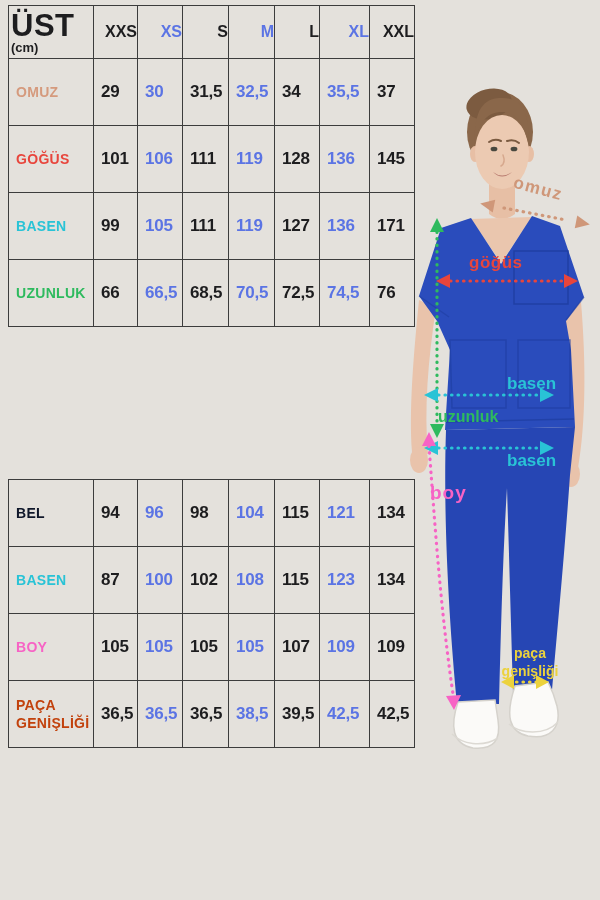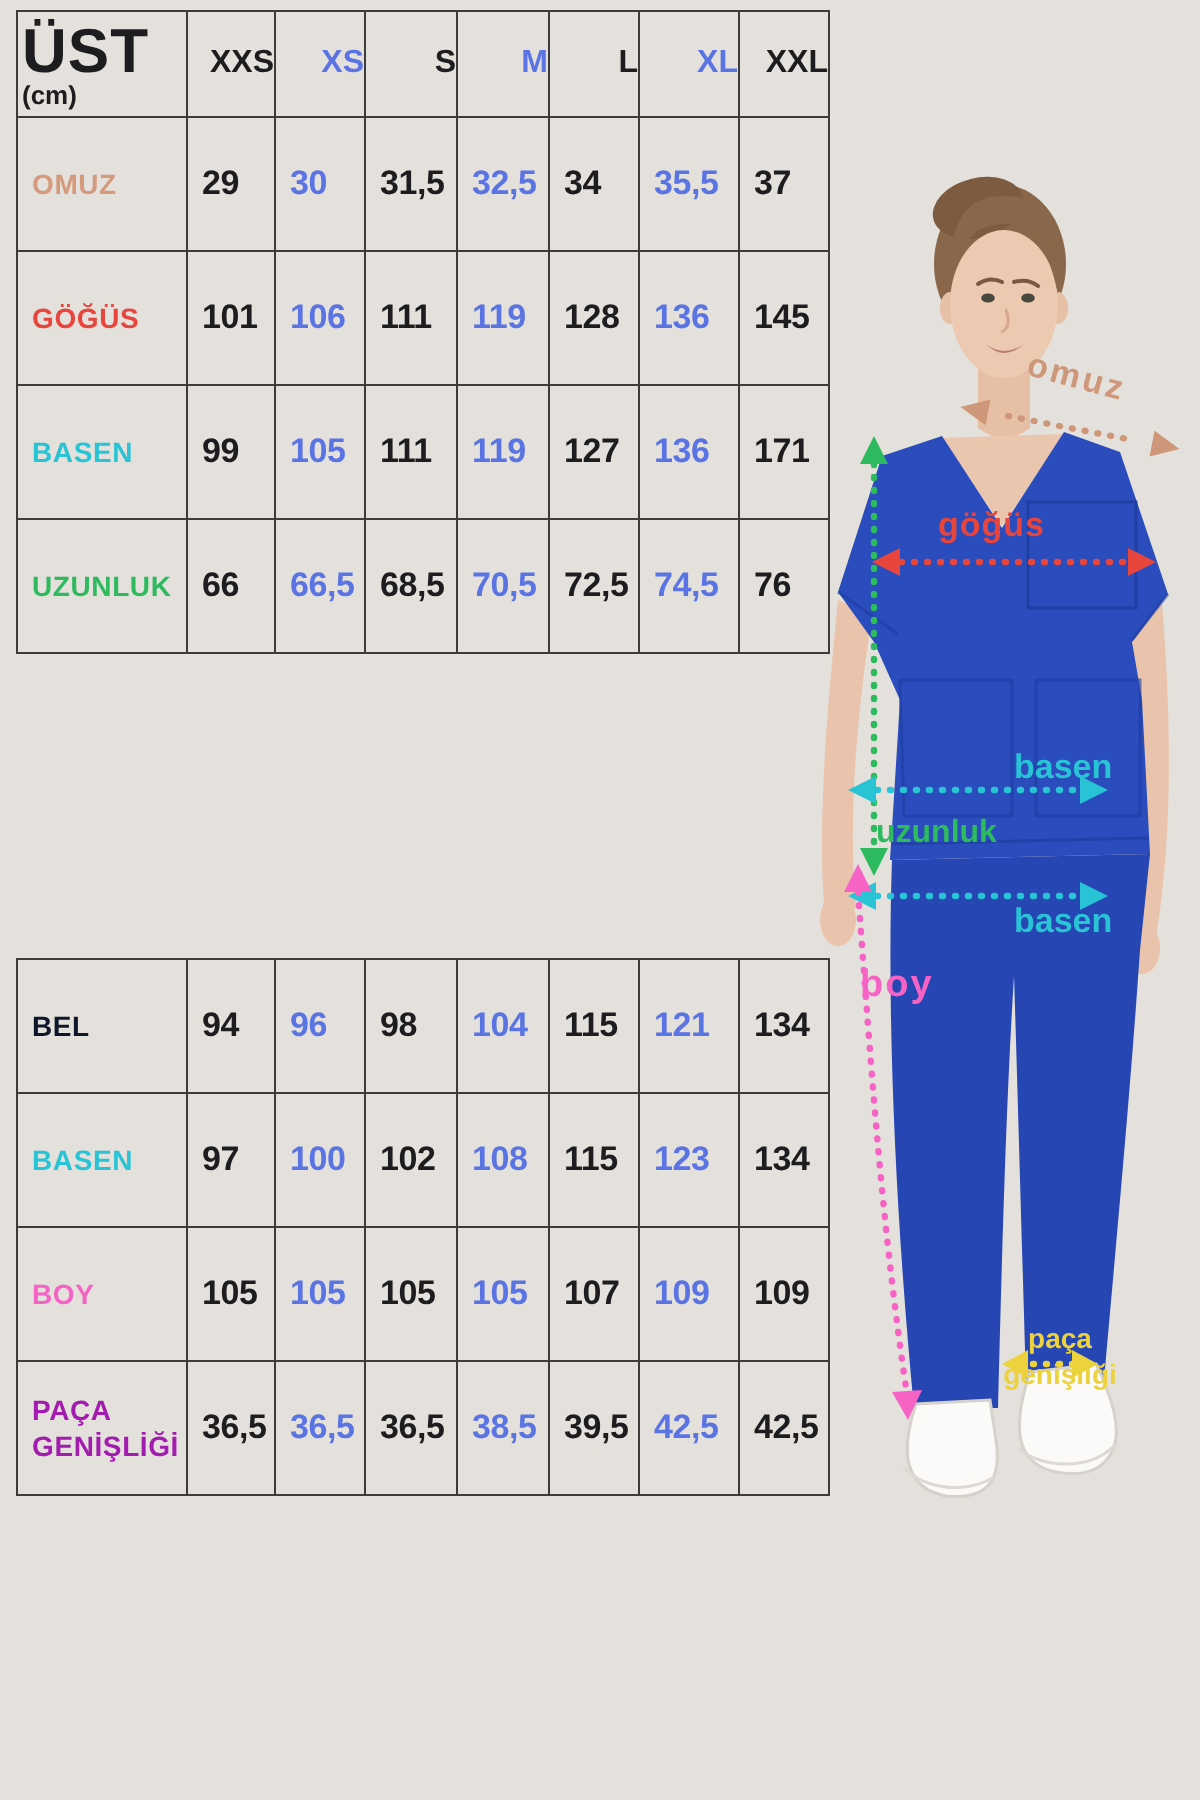--- a/index.html
+++ b/index.html
@@ -27,38 +27,38 @@
   }
   tr.head-row td{height:52px;}
   tr.data-row td{height:66px;}
   .title-cell{text-align:left;padding-left:2px !important;}
   .t-title{font-size:31px;font-weight:800;letter-spacing:.5px;line-height:1;}
   .t-unit{font-size:13px;font-weight:600;margin-top:-1px;}
   .size-h{font-size:16px;font-weight:700;text-align:right;}
   .val{font-size:17px;font-weight:700;letter-spacing:-.2px;}
   .row-label{font-size:14px;font-weight:800;letter-spacing:.3px;line-height:1.3;padding-right:4px;}
   .rl-omuz{color:#d59a7d}.rl-gogus{color:#e8453c}.rl-basen{color:#29c3d6}
-  .rl-uzunluk{color:#2eba5e}.rl-bel{color:#0f172a}.rl-boy{color:#f763c5}.rl-paca{color:#a21caf}
+  .rl-uzunluk{color:#2eba5e}.rl-bel{color:#0f172a}.rl-boy{color:#f763c5}.rl-paca{color:#c2410c}
   
   .size-table td:nth-child(3),
   .size-table td:nth-child(5),
   .size-table td:nth-child(7){color:#5b74e4;}
 
   
   #figure-svg{position:absolute;left:0;top:0;z-index:3;pointer-events:none;}
 
   
   .anno{position:absolute;font-weight:700;z-index:4;pointer-events:none;white-space:nowrap;}
   .anno-omuz{left:513px;top:179px;color:#cf9779;font-size:17px;transform:rotate(15deg);letter-spacing:1.5px;}
   .anno-gogus{left:469px;top:253px;color:#e8453c;font-size:17px;letter-spacing:.5px;}
   .anno-basen-top{left:507px;top:374px;color:#29c3d6;font-size:17px;}
   .anno-uzunluk{left:438px;top:408px;color:#2eba5e;font-size:16px;}
   .anno-basen-pants{left:507px;top:451px;color:#29c3d6;font-size:17px;}
   .anno-boy{left:430px;top:482px;color:#f763c5;font-size:19px;letter-spacing:1px;}
-  .anno-paca{left:497px;top:660px;color:#ecd23c;font-size:14px;width:66px;text-align:center;line-height:1.3;white-space:normal;}
+  .anno-paca{left:497px;top:644px;color:#ecd23c;font-size:14px;width:66px;text-align:center;line-height:1.3;white-space:normal;}
 </style>
 </head>
 <body>
 
 <div class="canvas">
 
   <table class="size-table" id="table-ust">
     <colgroup>
       <col style="width:85px">
         <col style="width:44px">
@@ -143,21 +143,21 @@
       <td class="val">94</td>
       <td class="val">96</td>
       <td class="val">98</td>
       <td class="val">104</td>
       <td class="val">115</td>
       <td class="val">121</td>
       <td class="val">134</td>
     </tr>
     <tr class="data-row">
       <td class="row-label rl-basen">BASEN</td>
-      <td class="val">97</td>
+      <td class="val">87</td>
       <td class="val">100</td>
       <td class="val">102</td>
       <td class="val">108</td>
       <td class="val">115</td>
       <td class="val">123</td>
       <td class="val">134</td>
     </tr>
     <tr class="data-row">
       <td class="row-label rl-boy">BOY</td>
       <td class="val">105</td>

